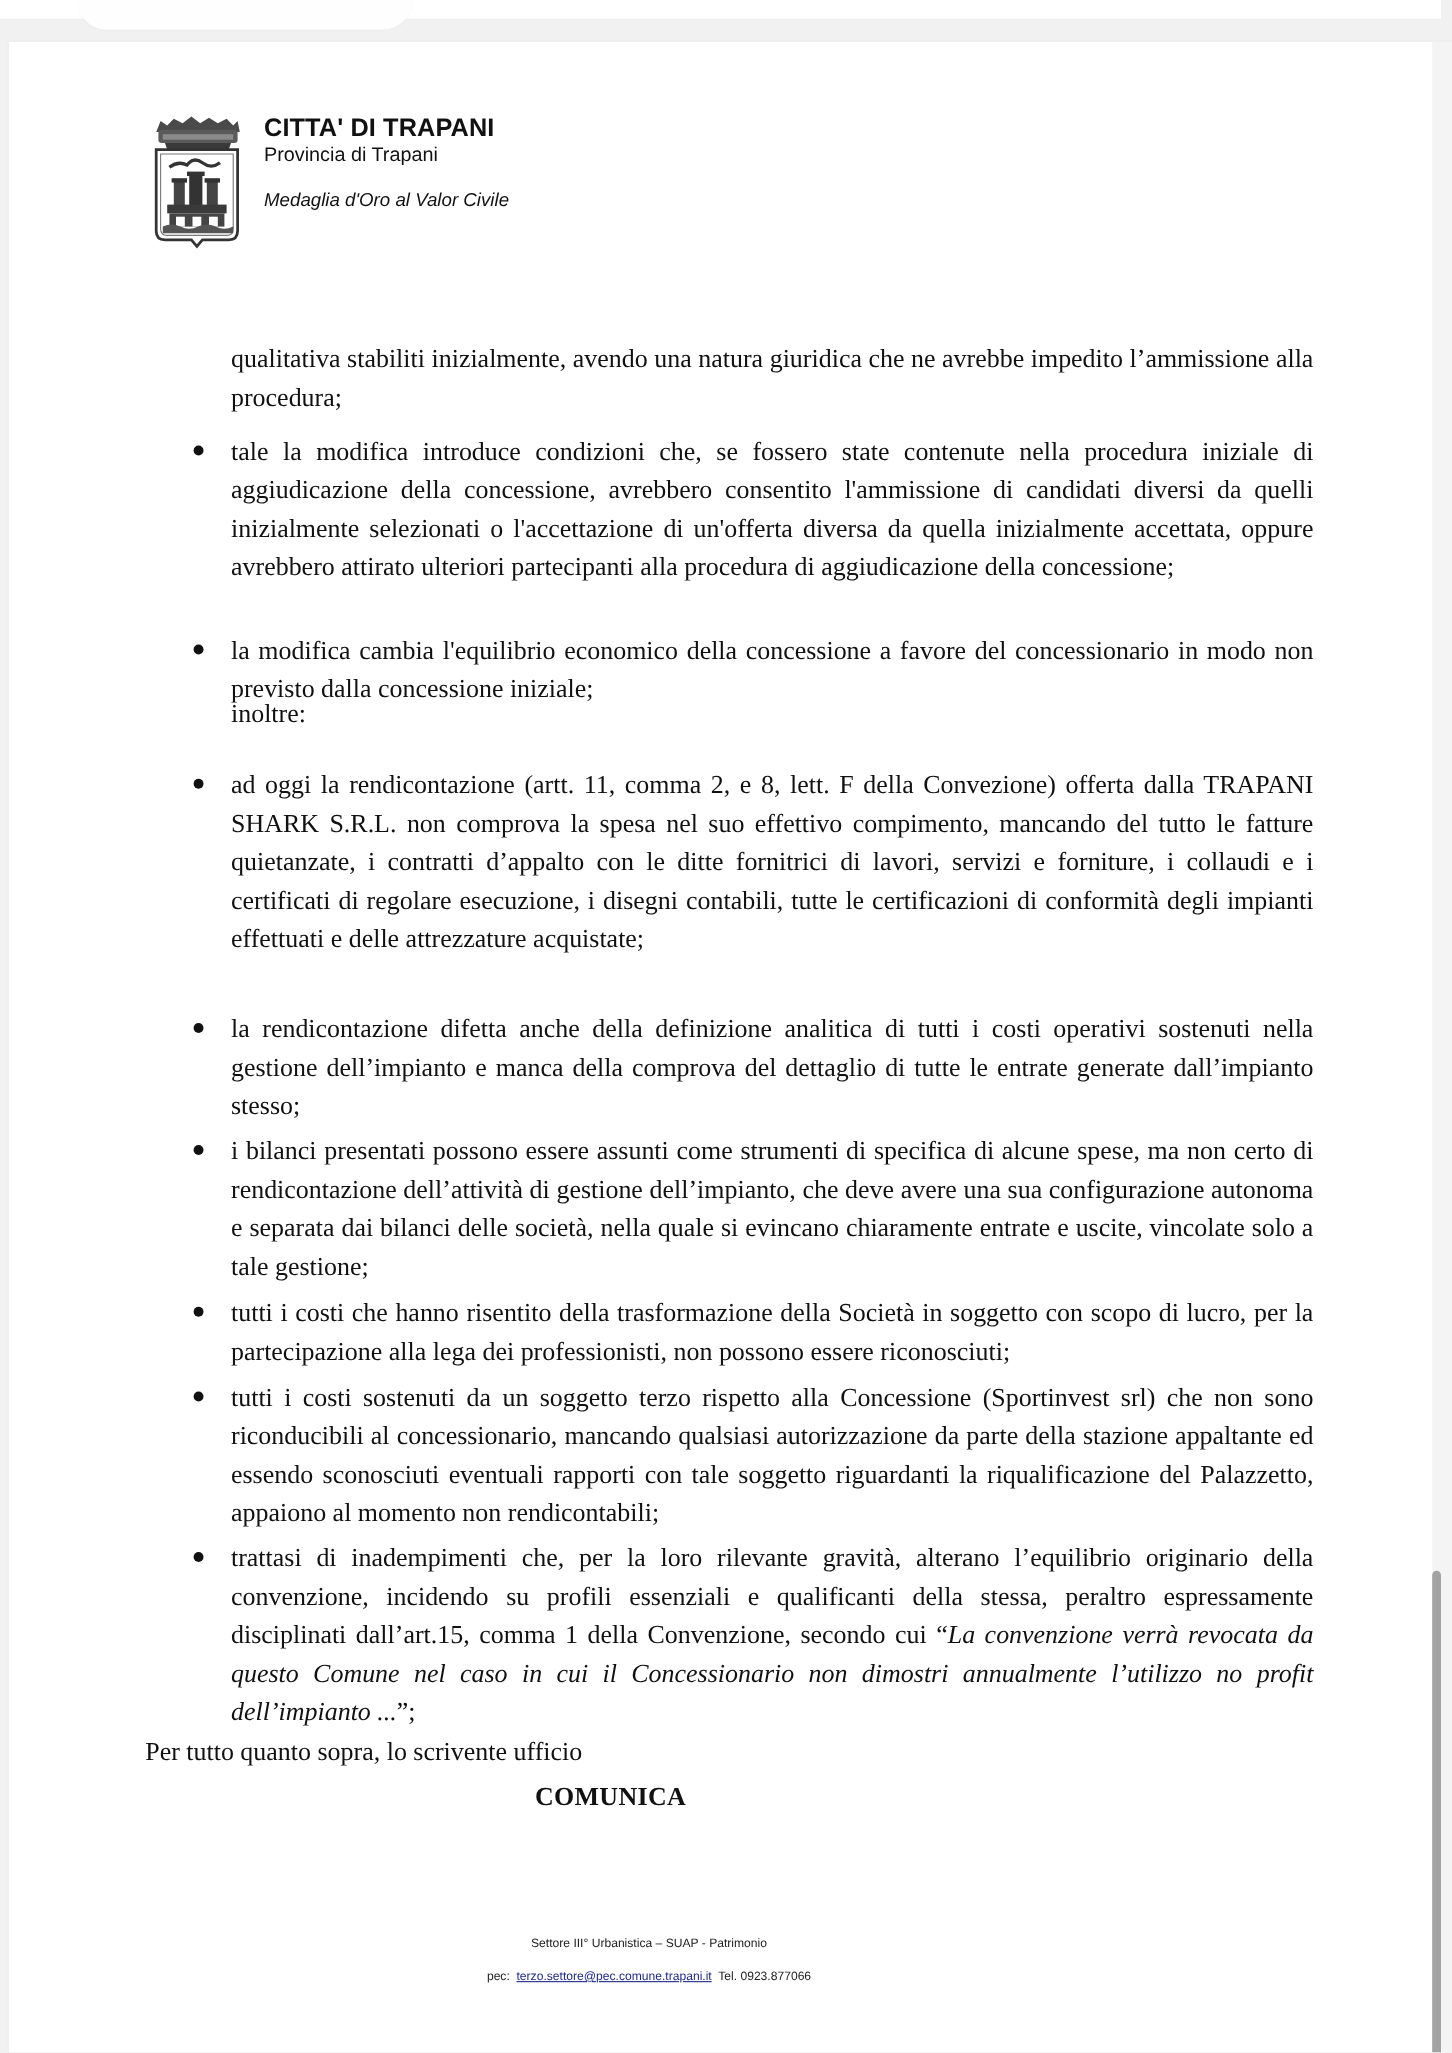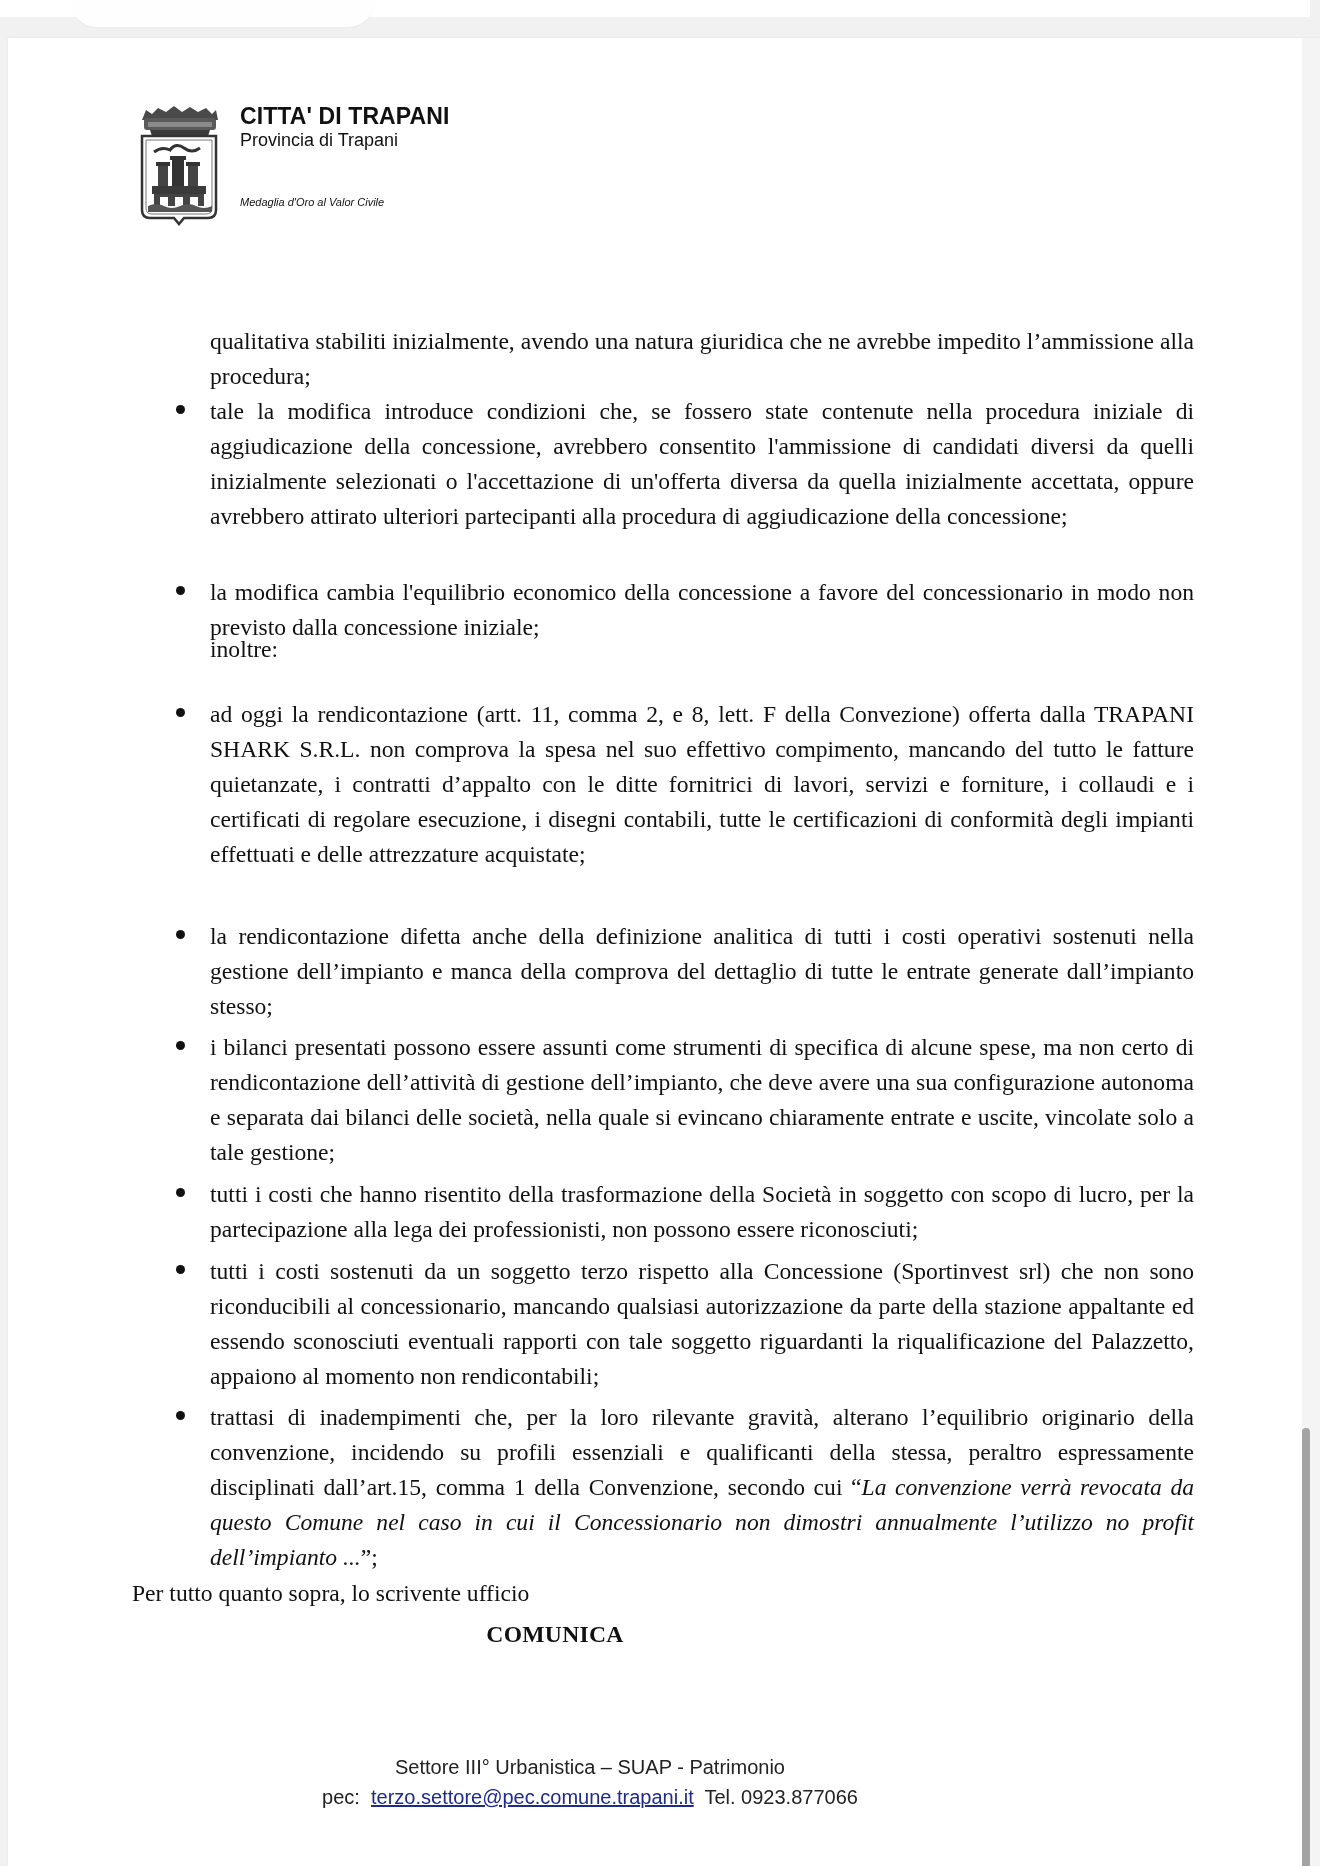--- a/index.html
+++ b/index.html
@@ -67,24 +67,24 @@
     font-weight: bold;
     line-height: 28px;
     letter-spacing: 0.1px;
   }
   .province {
     font-size: 18px;
     line-height: 20px;
     margin-top: 0;
   }
   .medal {
-    font-size: 11px;
+    font-size: 17px;
     font-style: italic;
     line-height: 20px;
-    margin-top: 42px;
+    margin-top: 22px;
   }
   .body-text {
     position: absolute;
     left: 0;
     top: 0;
     width: 1302px;
     font-family: "Liberation Serif", serif;
     font-size: 23.6px;
     color: #111;
   }
@@ -129,21 +129,21 @@
     font-weight: bold;
     line-height: 35px;
     letter-spacing: 0.3px;
   }
   .footer {
     position: absolute;
     left: 0;
     top: 1714px;
     width: 1164px;
     font-family: "Liberation Sans", sans-serif;
-    font-size: 20px;
+    font-size: 11px;
     color: #222;
     text-align: center;
   }
   .footer-line {
     line-height: 30px;
     height: 30px;
     white-space: nowrap;
   }
   .footer a {
     color: #1f2a8a;
@@ -205,21 +205,21 @@
         <path d="M12 104 Q20 100 28 104 Q36 108 44 104 Q52 100 60 104 Q68 108 76 104 L76 110 L12 110 Z" fill="#555"></path>
       </svg>
       <div class="header-text">
         <div class="city-name">CITTA' DI TRAPANI</div>
         <div class="province">Provincia di Trapani</div>
         <div class="medal">Medaglia d'Oro al Valor Civile</div>
       </div>
     </div>
 
     <div class="body-text">
-      <div class="para" style="top:286px;">qualitativa stabiliti inizialmente, avendo una natura giuridica che ne avrebbe impedito l’ammissione alla procedura;</div>
+      <div class="para" style="top:272px;">qualitativa stabiliti inizialmente, avendo una natura giuridica che ne avrebbe impedito l’ammissione alla procedura;</div>
 
       <div class="bullet-dot" style="top:367px;"></div>
       <div class="para" style="top:356px;">tale la modifica introduce condizioni che, se fossero state contenute nella procedura iniziale di aggiudicazione della concessione, avrebbero consentito l'ammissione di candidati diversi da quelli inizialmente selezionati o l'accettazione di un'offerta diversa da quella inizialmente accettata, oppure avrebbero attirato ulteriori partecipanti alla procedura di aggiudicazione della concessione;</div>
 
       <div class="bullet-dot" style="top:548px;"></div>
       <div class="para" style="top:537px;">la modifica cambia l'equilibrio economico della concessione a favore del concessionario in modo non previsto dalla concessione iniziale;</div>
 
       <div class="para" style="top:594px;">inoltre:</div>
 
       <div class="bullet-dot" style="top:670px;"></div>

